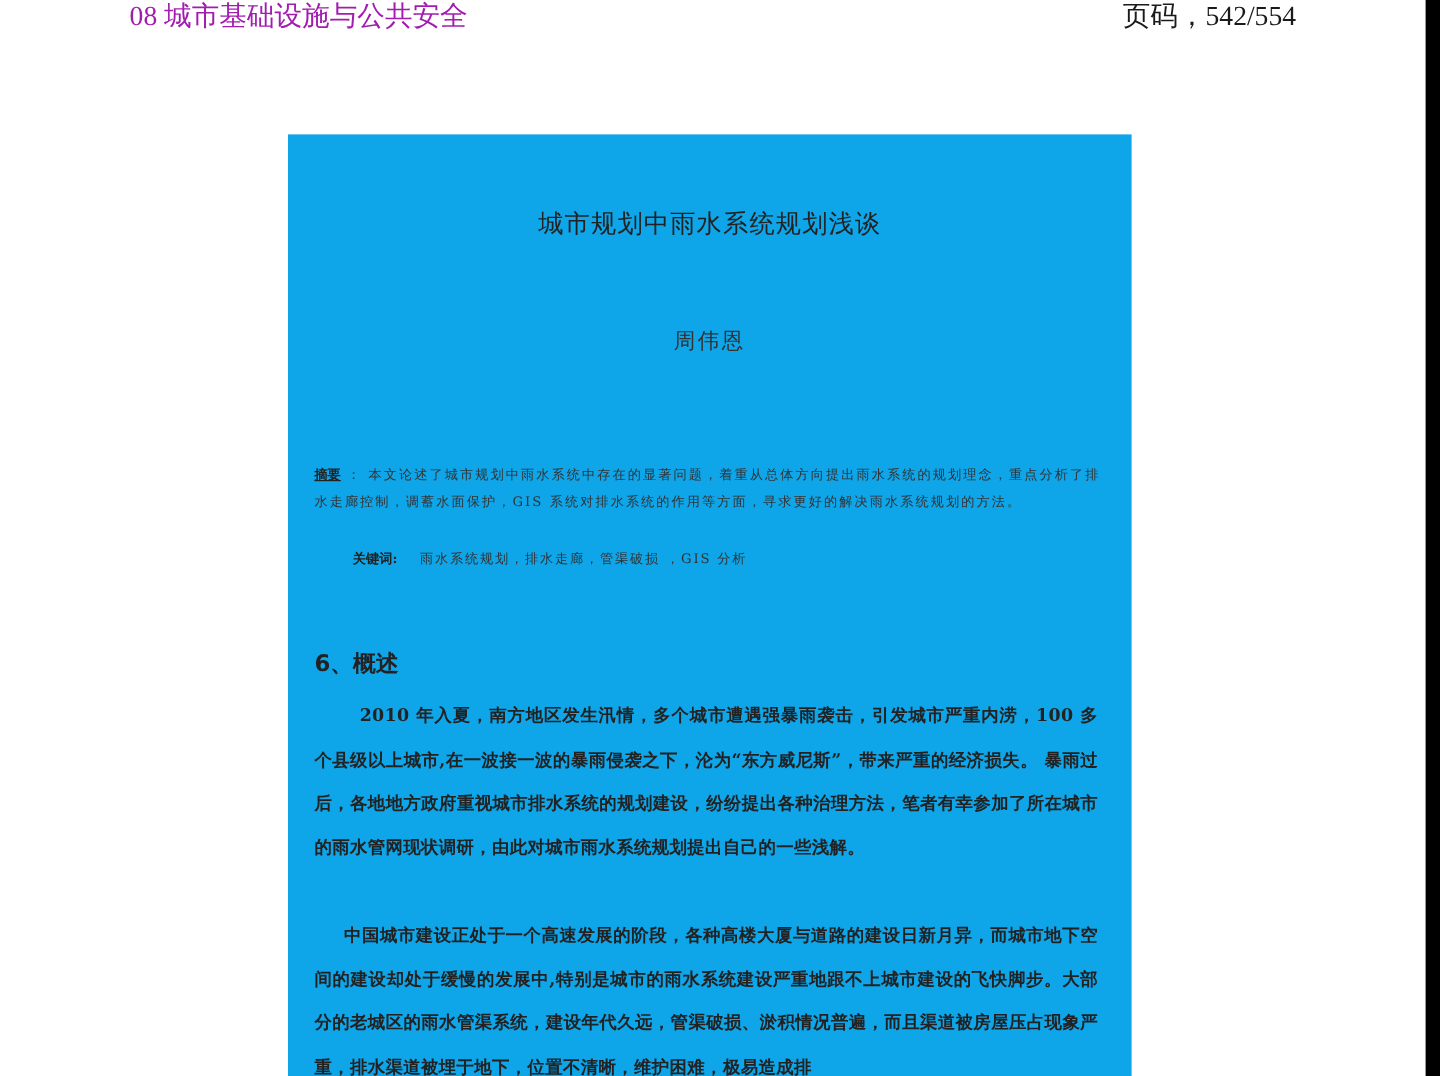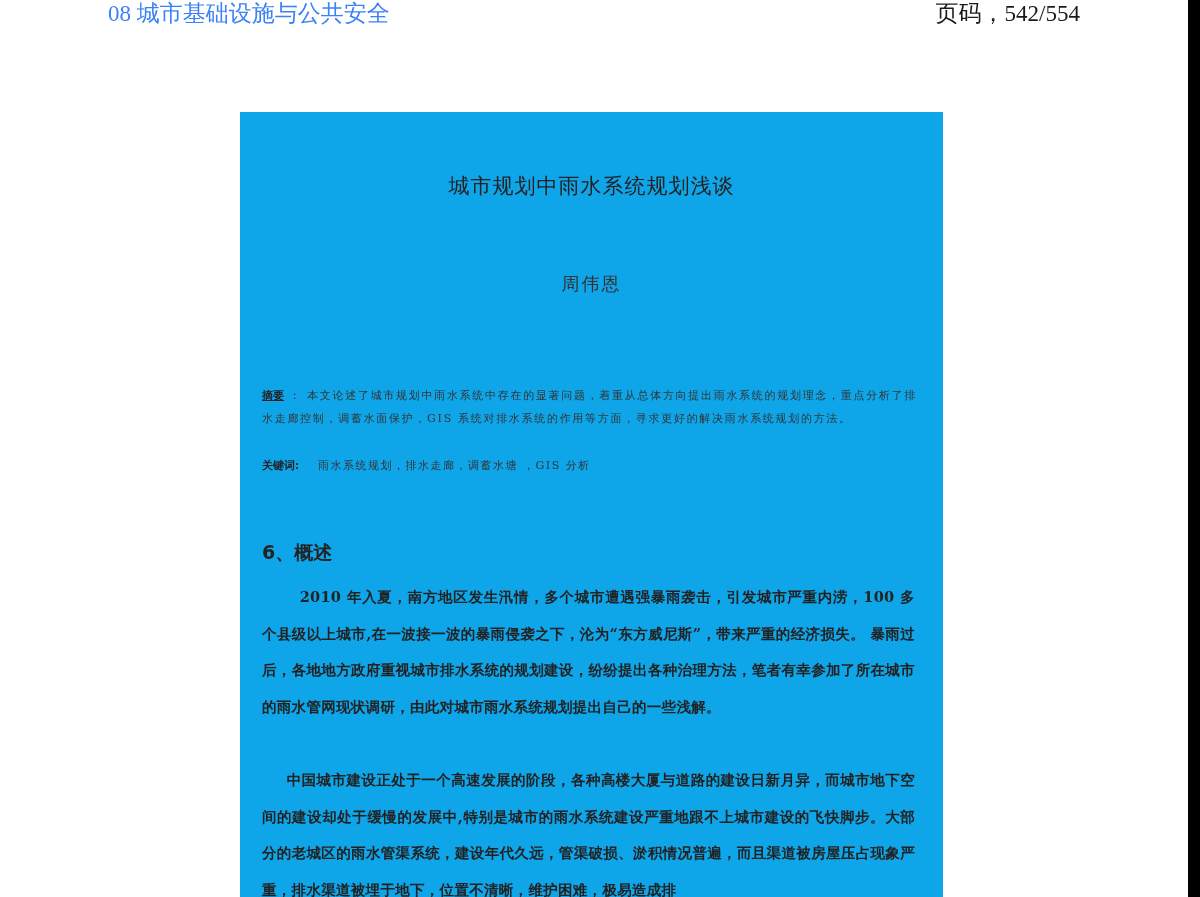--- a/index.html
+++ b/index.html
@@ -14,21 +14,21 @@
       overflow: hidden;
       font-family: "DejaVu Serif", "Liberation Serif", serif;
       color: #1a1a1a;
     }
     .header-left {
       position: absolute;
       left: 108px;
       top: 0px;
       font-size: 23px;
       line-height: 28px;
-      color: #3b82f6;
+      color: #a21caf;
       font-family: "Liberation Serif", "DejaVu Serif", serif;
     }
     .header-right {
       position: absolute;
       right: 120px;
       top: 0px;
       font-size: 23px;
       line-height: 28px;
       color: #1a1a1a;
       font-family: "Liberation Serif", "DejaVu Serif", serif;
@@ -97,20 +97,21 @@
       font-size: 11px;
       line-height: 23px;
       color: #333;
       letter-spacing: 1.5px;
     }
     .keywords .label {
       font-weight: bold;
       color: #222;
       letter-spacing: 0px;
       margin-right: 14px;
+      margin-left: 32px;
     }
     .section-heading {
       position: absolute;
       left: 22px;
       top: 428px;
       font-size: 19px;
       font-weight: bold;
       color: #222;
       font-family: "DejaVu Sans", "Liberation Sans", sans-serif;
     }
@@ -141,20 +142,20 @@
   <div class="author">周伟恩</div>
 
   <div class="abstract">
     <span class="label">摘要</span>
     <span>：</span>
     <span>本文论述了城市规划中雨水系统中存在的显著问题，着重从总体方向提出雨水系统的规划理念，重点分析了排水走廊控制，调蓄水面保护，GIS 系统对排水系统的作用等方面，寻求更好的解决雨水系统规划的方法。</span>
   </div>
 
   <div class="keywords">
     <span class="label">关键词:</span>
-    <span>雨水系统规划，排水走廊，调蓄水塘 ，GIS 分析</span>
+    <span>雨水系统规划，排水走廊，管渠破损 ，GIS 分析</span>
   </div>
 
   <div class="section-heading">6、概述</div>
 
   <div class="para para1">2010 年入夏，南方地区发生汛情，多个城市遭遇强暴雨袭击，引发城市严重内涝，100 多个县级以上城市,在一波接一波的暴雨侵袭之下，沦为“东方威尼斯”，带来严重的经济损失。 暴雨过后，各地地方政府重视城市排水系统的规划建设，纷纷提出各种治理方法，笔者有幸参加了所在城市的雨水管网现状调研，由此对城市雨水系统规划提出自己的一些浅解。</div>
   <div class="para para2">中国城市建设正处于一个高速发展的阶段，各种高楼大厦与道路的建设日新月异，而城市地下空间的建设却处于缓慢的发展中,特别是城市的雨水系统建设严重地跟不上城市建设的飞快脚步。大部分的老城区的雨水管渠系统，建设年代久远，管渠破损、淤积情况普遍，而且渠道被房屋压占现象严重，排水渠道被埋于地下，位置不清晰，维护困难，极易造成排</div>
 </div>
 
 </body></html>

